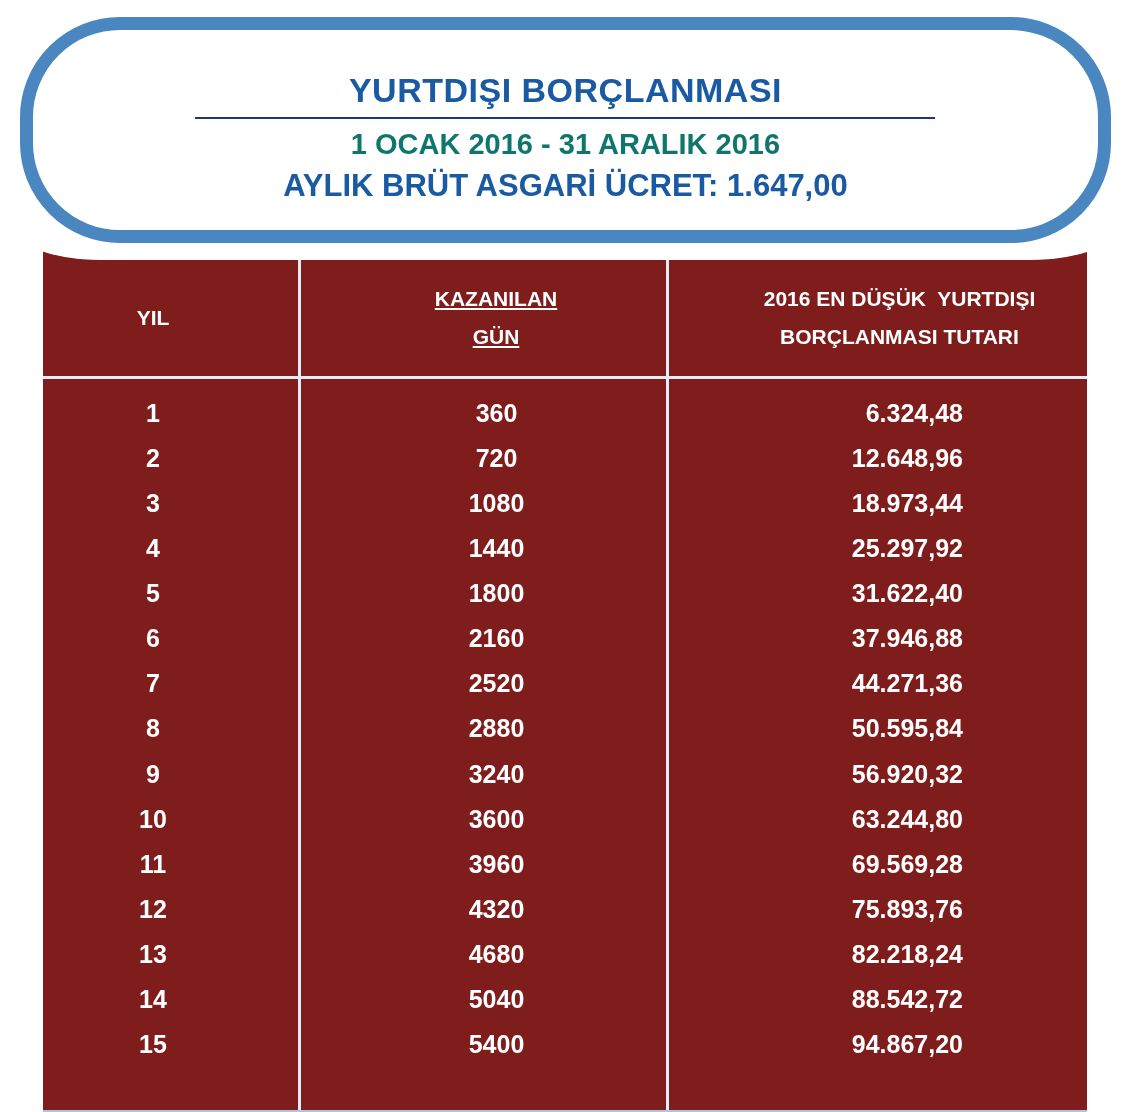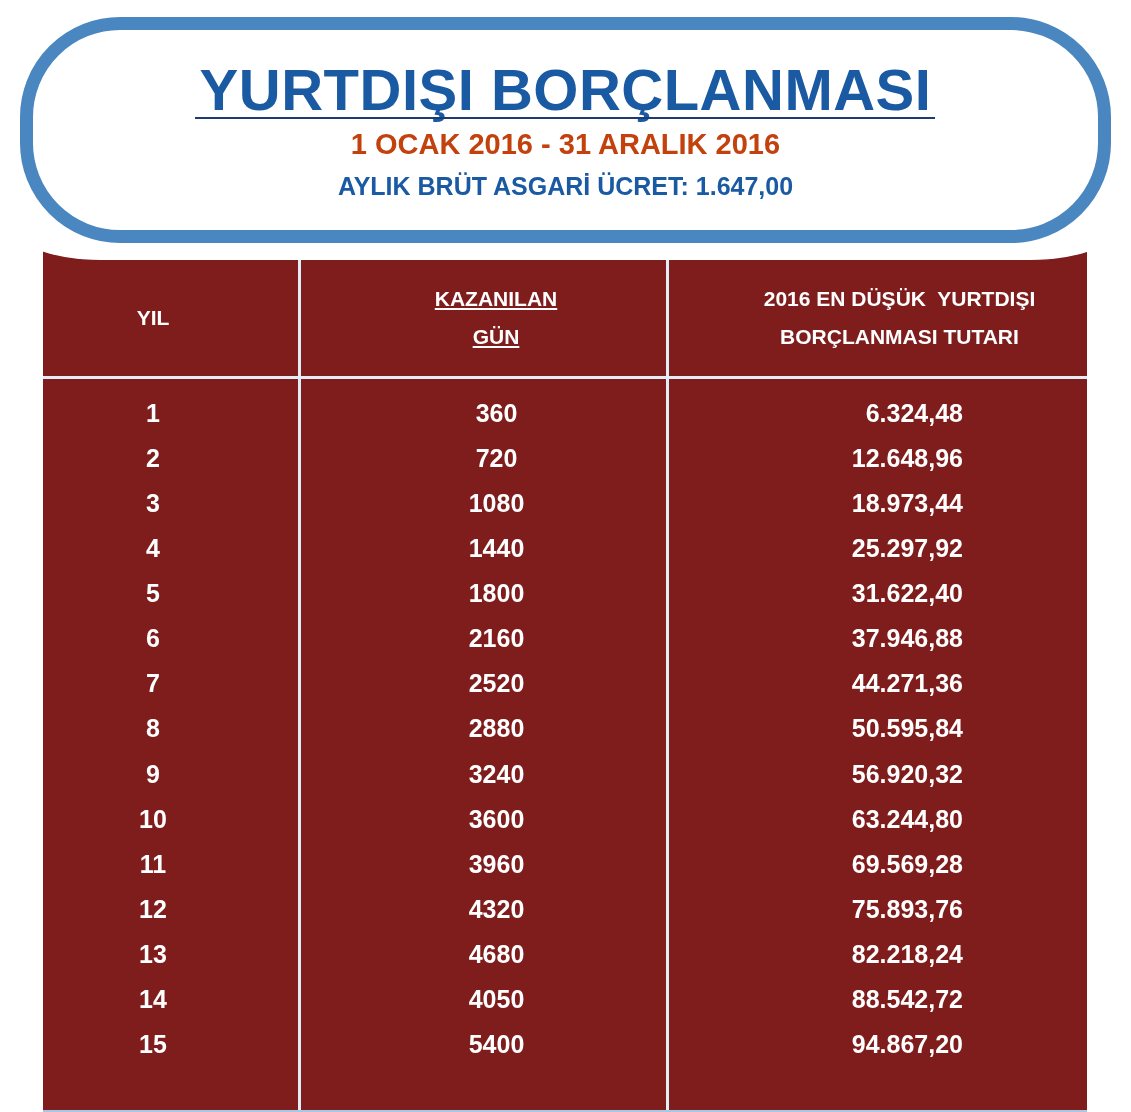--- a/index.html
+++ b/index.html
@@ -46,51 +46,51 @@
       z-index: 3;
     }
     .pill-title {
       position: absolute;
       left: 0;
       right: 0;
       top: 30px;
       text-align: center;
       color: #1a5aa3;
       font-weight: bold;
-      font-size: 58px;
+      font-size: 34px;
       letter-spacing: 0.5px;
       line-height: 60px;
     }
     .pill-rule {
       position: absolute;
       left: 162px;
       width: 740px;
       top: 87px;
       height: 2px;
       background: #1f3a6e;
     }
     .pill-sub1 {
       position: absolute;
       left: 0;
       right: 0;
       top: 96px;
       text-align: center;
-      color: #c2410c;
+      color: #0f766e;
       font-size: 29px;
       font-weight: bold;
       line-height: 36px;
     }
     .pill-sub2 {
       position: absolute;
       left: 0;
       right: 0;
       top: 140px;
       text-align: center;
       color: #1a5aa3;
-      font-size: 25px;
+      font-size: 31px;
       font-weight: bold;
       line-height: 32px;
     }
     .col-divider {
       position: absolute;
       top: 13px;
       bottom: 0;
       width: 3px;
       background: #e3edf7;
       z-index: 4;
@@ -218,21 +218,21 @@
     <div class="cell c2">4320</div>
     <div class="cell c3">75.893,76</div>
   </div>
       <div class="row">
     <div class="cell c1">13</div>
     <div class="cell c2">4680</div>
     <div class="cell c3">82.218,24</div>
   </div>
       <div class="row">
     <div class="cell c1">14</div>
-    <div class="cell c2">4050</div>
+    <div class="cell c2">5040</div>
     <div class="cell c3">88.542,72</div>
   </div>
       <div class="row">
     <div class="cell c1">15</div>
     <div class="cell c2">5400</div>
     <div class="cell c3">94.867,20</div>
   </div>
     </div>
 </div>
 

